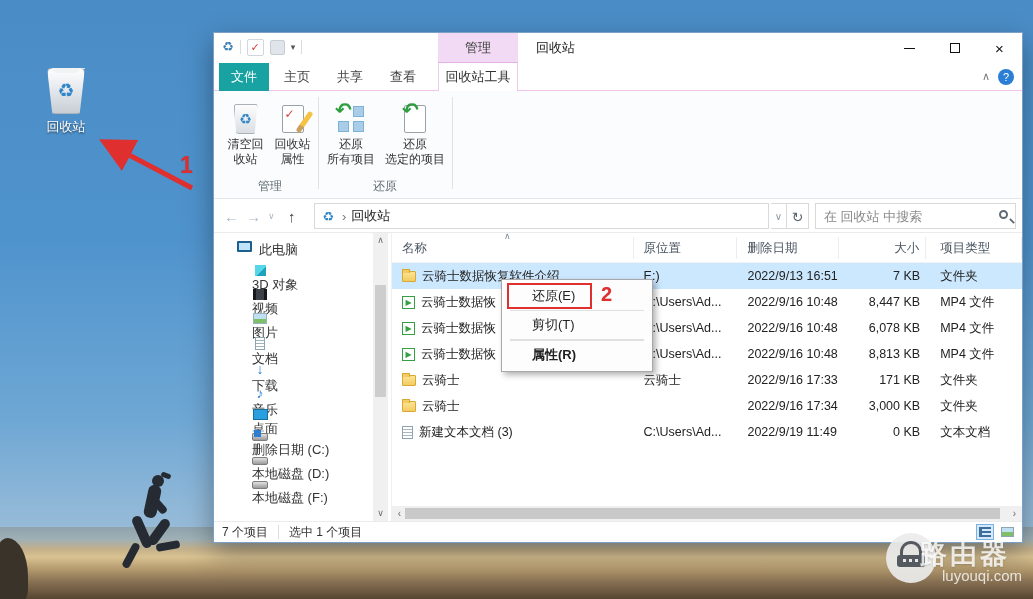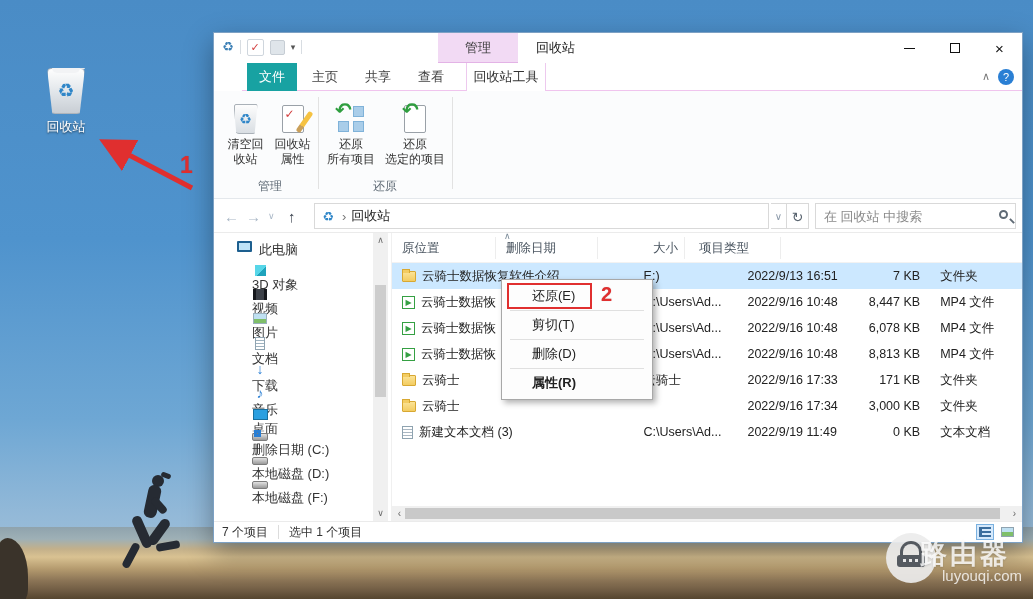--- a/index.html
+++ b/index.html
@@ -70,21 +70,21 @@
   #ctx-group { left:224px; top:0; width:80px; height:30px; background:#f2daf4;
     border-bottom:1px solid #e3b3e6; text-align:center; line-height:30px; color:#3c3c3c; }
   #win-title { left:322px; top:0; line-height:30px; color:#222; }
   #controls { right:0; top:0; display:flex; }
   .ctl { width:45px; height:30px; display:flex; align-items:center; justify-content:center; cursor:pointer; color:#111; }
   .ctl-min-glyph { width:11px; height:1px; background:#111; }
   .ctl-max-glyph { width:10px; height:10px; border:1px solid #111; }
   .ctl-close-glyph { font-size:15px; line-height:15px; }
 
   
-  #tabrow { left:0; top:30px; right:0; height:28px; background:#fff; border-bottom:1px solid #f0c4ee;margin-left:28px; }
+  #tabrow { left:0; top:30px; right:0; height:28px; background:#fff; border-bottom:1px solid #f0c4ee; }
   .tab { position:absolute; top:0; height:28px; line-height:28px; text-align:center; cursor:pointer; color:#444; }
   .tab-file { left:5px; width:50px; background:#18a2a2; color:#fff; }
   .tab-tool { left:224px; width:80px; background:#fff; border-left:1px solid #edc9ee; border-right:1px solid #edc9ee; color:#333; }
   #ribbon-collapse { right:32px; top:7px; color:#777; font-size:11px; cursor:pointer; }
   #help-btn { right:8px; top:6px; width:16px; height:16px; border-radius:50%; background:#2a7fd4;
     color:#fff; font-size:11px; text-align:center; line-height:16px; cursor:pointer; }
 
   
   #ribbon { left:0; top:58px; right:0; height:108px; background:#fbfcfd; border-bottom:1px solid #e4e8ec; }
   .rb-btn { position:absolute; top:4px; height:94px; display:flex; flex-direction:column; align-items:center;
@@ -405,20 +405,21 @@
         <div class="vscroll">
           <span class="arr" style="top:0;">∧</span>
           <span class="vs-thumb"></span>
           <span class="arr" style="bottom:0;">∨</span>
         </div>
       </div>
 
       <div id="filelist">
         <div id="cols">
           <span id="sortmark">∧</span>
+          <div class="col w-name">名称</div>
           <div class="col w-orig">原位置</div>
           <div class="col w-del">删除日期</div>
           <div class="col w-size">大小</div>
           <div class="col w-type">项目类型</div>
         </div>
 
         <div class="row sel">
           <span class="cell n">
               <span class="fi fi-folder"></span>
               <span>云骑士数据恢复软件介绍</span>
@@ -495,21 +496,20 @@
           <span class="arr" style="right:0;">›</span>
         </div>
       </div>
     </div>
 
     <div id="ctxmenu" class="abs">
       <div class="mi">还原(E)</div>
       <div class="msep"></div>
       <div class="mi">剪切(T)</div>
       <div class="msep"></div>
-      <div class="mi">删除(D)</div>
       <div class="msep"></div>
       <div class="mi mi-bold">属性(R)</div>
       <div id="redbox"></div>
       <div id="ann2" class="ann-num" style="font-size:20px;">2</div>
     </div>
 
     <div id="statusbar" class="abs">
       <span class="st-left">7 个项目</span>
       <span class="st-sep"></span>
       <span>选中 1 个项目</span>

